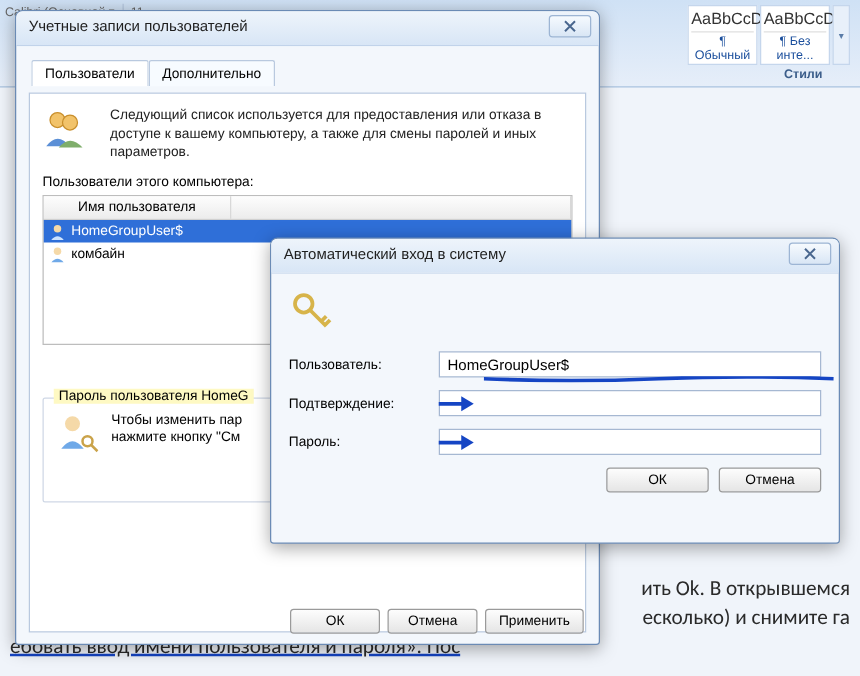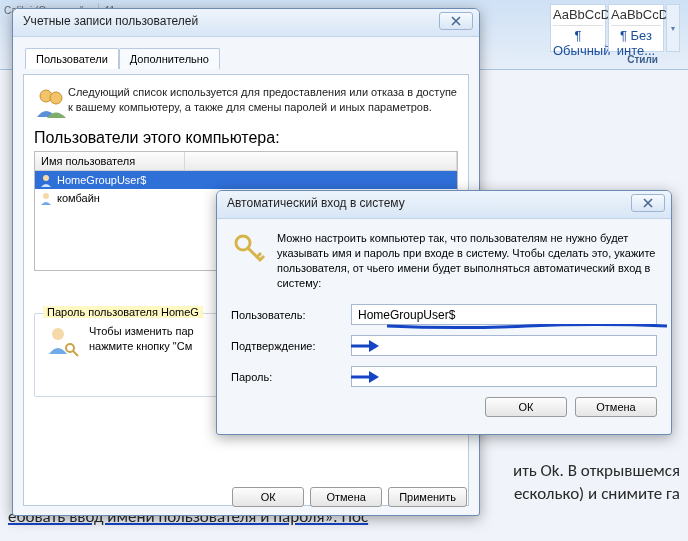--- a/index.html
+++ b/index.html
@@ -3,21 +3,21 @@
 <meta charset="utf-8">
 <style>
 * { box-sizing: border-box; margin: 0; padding: 0; }
 body { font-family: "Segoe UI", Tahoma, sans-serif; font-size: 11px; background: #f0f4fa; width: 688px; height: 541px; position: relative; overflow: hidden; }
 
 
 .ribbon-bg { position: absolute; top: 0; left: 0; right: 0; height: 70px; background: linear-gradient(#cfe1f5, #e6eef9); border-bottom: 1px solid #a8c2e0; }
 .ribbon-styles { position: absolute; top: 4px; right: 8px; display: flex; gap: 2px; }
 .style-box { width: 56px; height: 48px; background: #fff; border: 1px solid #c5d6ec; font-size: 10px; text-align: center; padding: 2px; }
 .style-box .preview { font-size: 13px; color: #333; margin-bottom: 3px; }
-.style-box .label { font-size: 13px; color: #1a4e9c; border-top: 1px solid #e0e0e0; padding-top: 2px; }
+.style-box .label { font-size: 10px; color: #1a4e9c; border-top: 1px solid #e0e0e0; padding-top: 2px; }
 .style-arrow { width: 14px; height: 48px; background: #e8f0fa; border: 1px solid #c5d6ec; display: flex; align-items: center; justify-content: center; color: #5a7ca8; font-size: 8px; }
 .ribbon-group-label { position: absolute; top: 54px; right: 30px; font-size: 10px; color: #3b5d8a; font-weight: bold; }
 
 .toolbar-hint { position: absolute; top: 0; left: 4px; height: 20px; display: flex; align-items: center; gap: 6px; color: #666; font-size: 10px; }
 .toolbar-hint .sep { width: 1px; height: 14px; background: #b5c8e0; }
 
 
 .doc-text { position: absolute; left: 8px; right: 8px; color: #2a2a2a; font-size: 17px; line-height: 1.35; font-family: Calibri, sans-serif; }
 .doc2 { top: 460px; }
 .highlight { text-decoration: underline; text-decoration-color: #1545c4; text-decoration-thickness: 2px; }
@@ -31,30 +31,30 @@
 
 
 .win-main { top: 8px; left: 12px; width: 468px; height: 508px; }
 .win-main .body { padding: 8px 10px 10px; }
 
 .tabs { display: flex; gap: 0; margin-bottom: 6px; margin-top: 2px; margin-left: 2px; }
 .tab { padding: 4px 10px; border: 1px solid #b9c9df; background: #f7fbff; font-size: 11px; border-bottom: none; border-radius: 2px 2px 0 0; position: relative; top: 1px; }
 .tab.active { background: #fff; z-index: 2; }
 .tab-panel { border: 1px solid #b9c9df; background: #fff; padding: 10px 10px 10px 10px; height: 432px; position: relative; }
 
-.intro-row { display: flex; gap: 0; margin-bottom: 10px; }
+.intro-row { display: flex; gap: 20px; margin-bottom: 10px; }
 .intro-icon { width: 34px; height: 34px; flex-shrink: 0; }
 .intro-text { font-size: 11px; line-height: 1.35; color: #222; }
 
 .chk-row { display: flex; align-items: center; gap: 5px; margin-bottom: 10px; }
 .chk-row input { width: 13px; height: 13px; }
 
-.list-label { font-size: 16px; margin-bottom: 4px; }
+.list-label { font-size: 11px; margin-bottom: 4px; }
 .user-table { border: 1px solid #bdbdbd; height: 120px; background: #fff; }
-.uth { display: flex; background: linear-gradient(#fdfdfd,#ececec); border-bottom: 1px solid #d0d0d0; }
+.uth { display: flex; background: linear-gradient(#fdfdfd,#ececec); border-bottom: 1px solid #d0d0d0; text-align: center; }
 .uth .col { padding: 3px 6px; font-size: 11px; border-right: 1px solid #d8d8d8; }
 .uth .col1 { width: 150px; }
 .utr { display: flex; align-items: center; padding: 2px 4px; gap: 4px; font-size: 11px; }
 .utr.selected { background: #2f6fd8; color: #fff; }
 .utr .uicon { width: 14px; height: 14px; flex-shrink: 0; }
 
 .btn-row { display: flex; justify-content: flex-end; gap: 6px; margin-top: 8px; }
 .btn { min-width: 72px; padding: 3px 10px; font-size: 11px; background: linear-gradient(#fdfdfd,#e5e5e5); border: 1px solid #9a9a9a; border-radius: 3px; text-align: center; cursor: default; }
 .btn.disabled { color: #9a9a9a; }
 
@@ -200,21 +200,20 @@
     </span>
   </div>
   <div class="body">
     <div class="auto-row">
       <div class="key-icon">
         <svg viewBox="0 0 36 36">
             <circle cx="12" cy="12" r="7" fill="none" stroke="#d7b44a" stroke-width="3"></circle>
             <path d="M16 16 L30 30 M26 26 L30 22 M29 29 L33 25" stroke="#d7b44a" stroke-width="3" fill="none"></path>
           </svg>
       </div>
-      <div class="auto-text">Можно настроить компьютер так, что пользователям не нужно будет указывать имя и пароль при входе в систему. Чтобы сделать это, укажите пользователя, от чьего имени будет выполняться автоматический вход в систему:</div>
     </div>
 
     <div class="field-row">
       <div class="flabel">Пользователь:</div>
       <input type="text" value="HomeGroupUser$" style="">
       <svg class="underline-mark" viewBox="0 0 280 5" preserveAspectRatio="none">
           <path d="M0 2 Q70 5 140 2 T280 2" stroke="#1545c4" stroke-width="3" fill="none"></path>
         </svg>
     </div>
     <div class="field-row">

